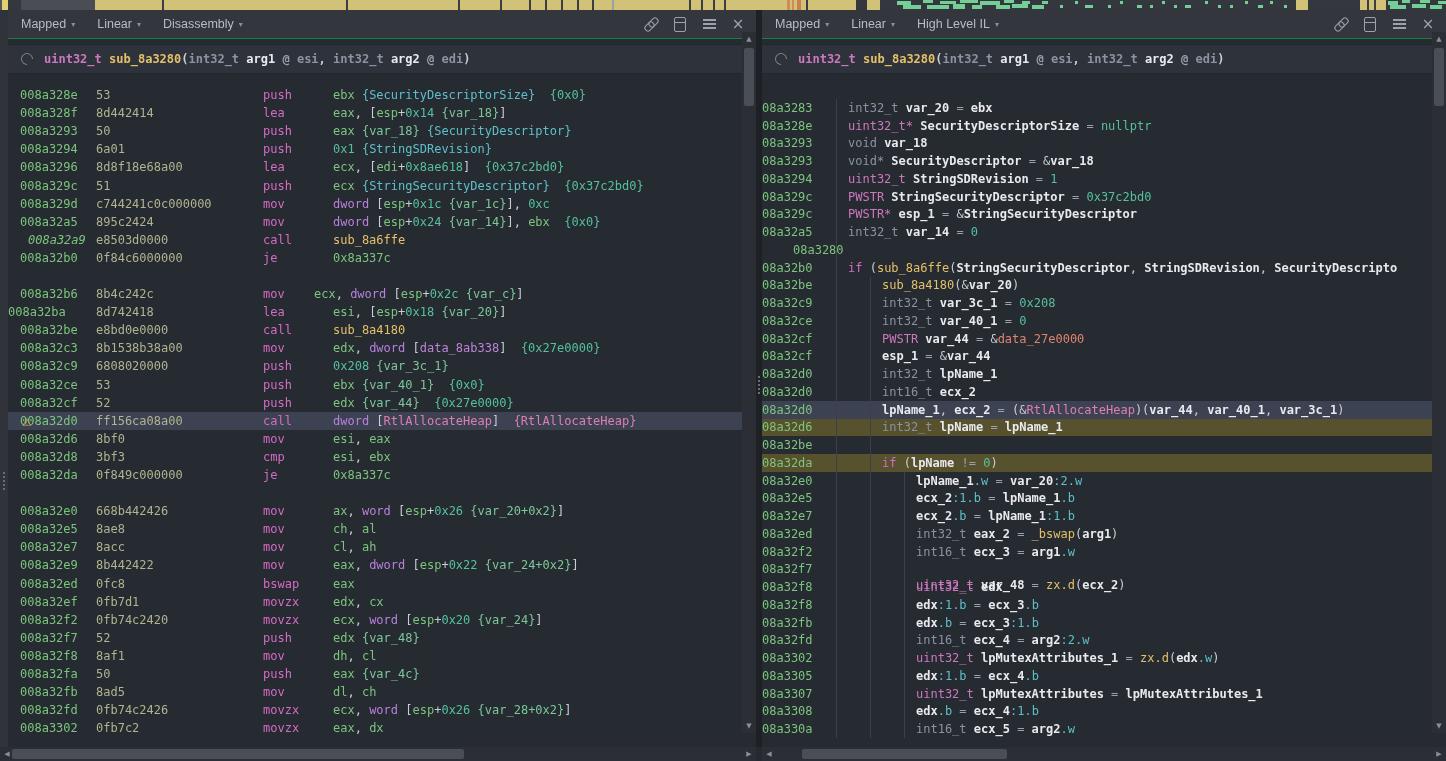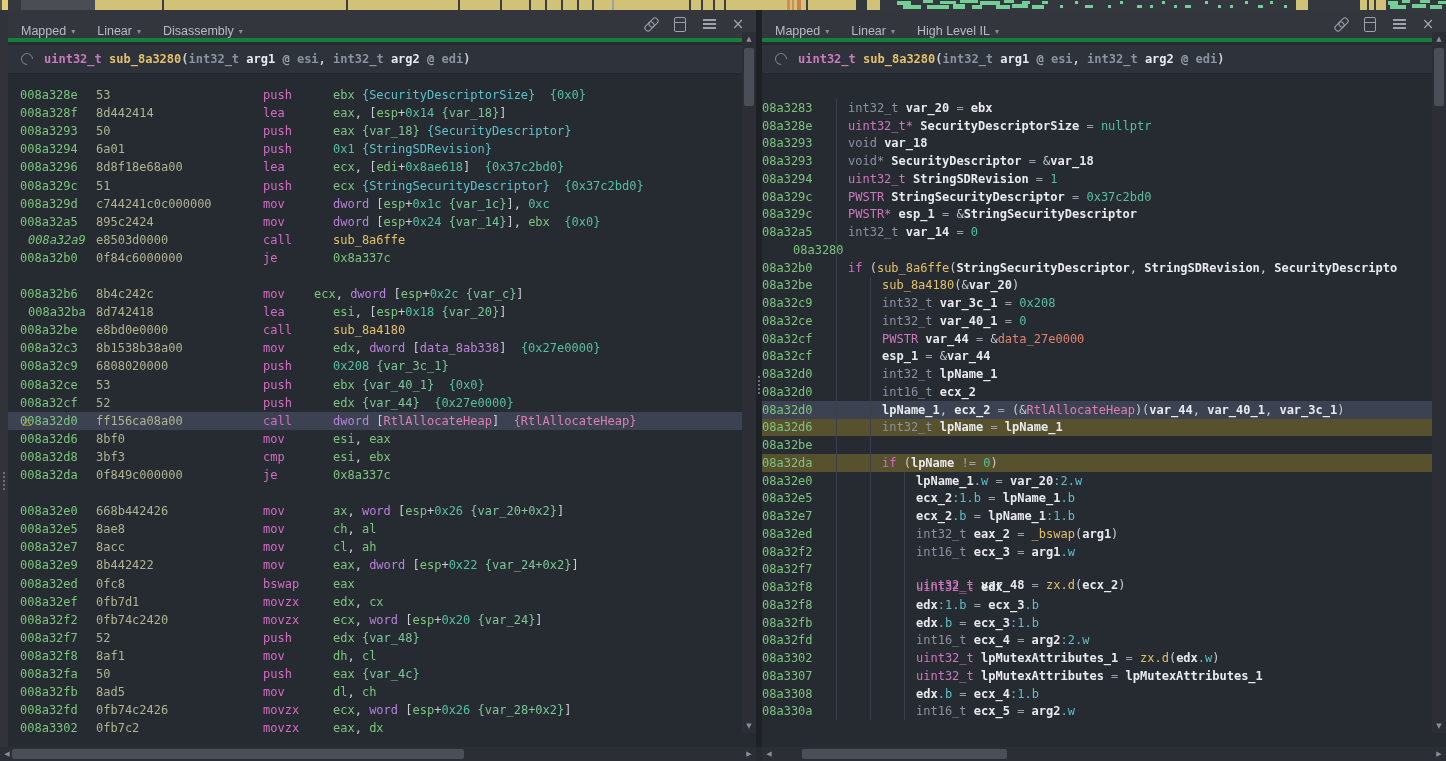--- a/index.html
+++ b/index.html
@@ -6,21 +6,21 @@
   #app{position:relative;width:1446px;height:761px;background:#26292f;overflow:hidden;
        font-family:"Liberation Sans",sans-serif;}
   .featuremap{position:absolute;left:0;top:0;width:1446px;height:10px;background:#3a3d43;overflow:hidden;}
   .fmseg,.fmspeck{position:absolute;}
   .leftstrip{position:absolute;left:0;top:10px;width:8px;height:737px;background:#30333a;}
   .divider{position:absolute;left:756px;top:10px;width:6px;height:737px;background:#1d2025;}
   .grip{position:absolute;width:2px;height:2px;background:#6a6e76;
         box-shadow:0 4px 0 #6a6e76,0 8px 0 #6a6e76,0 12px 0 #6a6e76,0 16px 0 #6a6e76;}
   .pane{position:absolute;top:10px;height:737px;background:#262a31;}
   .pane-header{position:absolute;left:0;top:0;height:28px;right:0;background:#33363d;
-               border-bottom:4px solid #15803d;display:flex;align-items:flex-end;gap:22px;padding-left:13px;}
+               border-bottom:1px solid #15803d;display:flex;align-items:center;gap:22px;padding-left:13px;}
   .menu-item{display:flex;align-items:center;gap:5px;color:#b7bbc3;font-size:12.5px;cursor:default;}
   .caret{font-size:8px;color:#8a8e96;}
   .hdr-icons{position:absolute;right:10px;top:0;height:28px;display:flex;align-items:center;gap:13px;}
   .ic{position:relative;display:inline-block;}
   .ic-link{width:14px;height:14px;}
   .ic-link::before,.ic-link::after{content:"";position:absolute;width:9px;height:5px;border:1.4px solid #9da1a9;border-radius:3px;}
   .ic-link::before{left:0;top:6px;transform:rotate(-45deg);}
   .ic-link::after{left:4px;top:2px;transform:rotate(-45deg);}
   .ic-split{width:10px;height:13px;border:1.4px solid #9da1a9;border-radius:2px;}
   .ic-split::after{content:"";position:absolute;left:0;right:0;top:4.5px;height:1.4px;background:#9da1a9;}
@@ -230,21 +230,21 @@
           <div class="cs code" style="left: 325px;"><span class="tk-rg">0x8a337c</span></div>
         </div>
         <div class="row" style="height: 18.1px;"></div>
         <div class="row" style="height: 18.1px;">
           <div class="cs code" style="left: 12px;"><span class="tk-ad">008a32b6</span></div>
           <div class="cs code" style="left: 88px;"><span class="tk-by">8b4c242c</span></div>
           <div class="cs code" style="left: 255px;"><span class="tk-mn">mov</span></div>
           <div class="cs code" style="left: 306px;"><span class="tk-rg">ecx</span><span class="tk-tx">, </span><span class="tk-kw">dword</span><span class="tk-tx"> [</span><span class="tk-rg">esp</span><span class="tk-tx">+</span><span class="tk-nu">0x2c</span><span class="tk-tx"> </span><span class="tk-va">{var_c}</span><span class="tk-tx">]</span></div>
         </div>
         <div class="row" style="height: 18.1px;">
-          <div class="cs code" style="left: 20px;"><span class="tk-ad">008a32ba</span></div>
+          <div class="cs code" style="left: 0;"><span class="tk-ad">008a32ba</span></div>
           <div class="cs code" style="left: 88px;"><span class="tk-by">8d742418</span></div>
           <div class="cs code" style="left: 255px;"><span class="tk-mn">lea</span></div>
           <div class="cs code" style="left: 325px;"><span class="tk-rg">esi</span><span class="tk-tx">, [</span><span class="tk-rg">esp</span><span class="tk-tx">+</span><span class="tk-nu">0x18</span><span class="tk-tx"> </span><span class="tk-va">{var_20}</span><span class="tk-tx">]</span></div>
         </div>
         <div class="row" style="height: 18.1px;">
           <div class="cs code" style="left: 12px;"><span class="tk-ad">008a32be</span></div>
           <div class="cs code" style="left: 88px;"><span class="tk-by">e8bd0e0000</span></div>
           <div class="cs code" style="left: 255px;"><span class="tk-mn">call</span></div>
           <div class="cs code" style="left: 325px;"><span class="tk-fn">sub_8a4180</span></div>
         </div>
@@ -608,20 +608,27 @@
           <div class="cs code" style="left: 154px;"><span class="tk-tg">int16_t </span><span class="tk-nm">ecx_4</span><span class="tk-op"> = </span><span class="tk-nm">arg2</span><span class="tk-fd">:2.w</span></div>
         </div>
         <div class="row" style="height: 17.75px;">
           <div class="cs code" style="left: 0px;"><span class="tk-ad">08a3302</span></div>
           <div class="guide" style="left: 74px;"></div>
           <div class="guide" style="left: 108px;"></div>
           <div class="guide" style="left: 142px;"></div>
           <div class="cs code" style="left: 154px;"><span class="tk-tp">uint32_t </span><span class="tk-nm">lpMutexAttributes_1</span><span class="tk-op"> = </span><span class="tk-fn">zx.d</span><span class="tk-tx">(</span><span class="tk-nm">edx</span><span class="tk-fd">.w</span><span class="tk-tx">)</span></div>
         </div>
         <div class="row" style="height: 17.75px;">
+          <div class="cs code" style="left: 0px;"><span class="tk-ad">08a3305</span></div>
+          <div class="guide" style="left: 74px;"></div>
+          <div class="guide" style="left: 108px;"></div>
+          <div class="guide" style="left: 142px;"></div>
+          <div class="cs code" style="left: 154px;"><span class="tk-nm">edx</span><span class="tk-fd">:1.b</span><span class="tk-op"> = </span><span class="tk-nm">ecx_4</span><span class="tk-fd">.b</span></div>
+        </div>
+        <div class="row" style="height: 17.75px;">
           <div class="cs code" style="left: 0px;"><span class="tk-ad">08a3307</span></div>
           <div class="guide" style="left: 74px;"></div>
           <div class="guide" style="left: 108px;"></div>
           <div class="guide" style="left: 142px;"></div>
           <div class="cs code" style="left: 154px;"><span class="tk-tp">uint32_t </span><span class="tk-nm">lpMutexAttributes</span><span class="tk-op"> = </span><span class="tk-nm">lpMutexAttributes_1</span></div>
         </div>
         <div class="row" style="height: 17.75px;">
           <div class="cs code" style="left: 0px;"><span class="tk-ad">08a3308</span></div>
           <div class="guide" style="left: 74px;"></div>
           <div class="guide" style="left: 108px;"></div>

